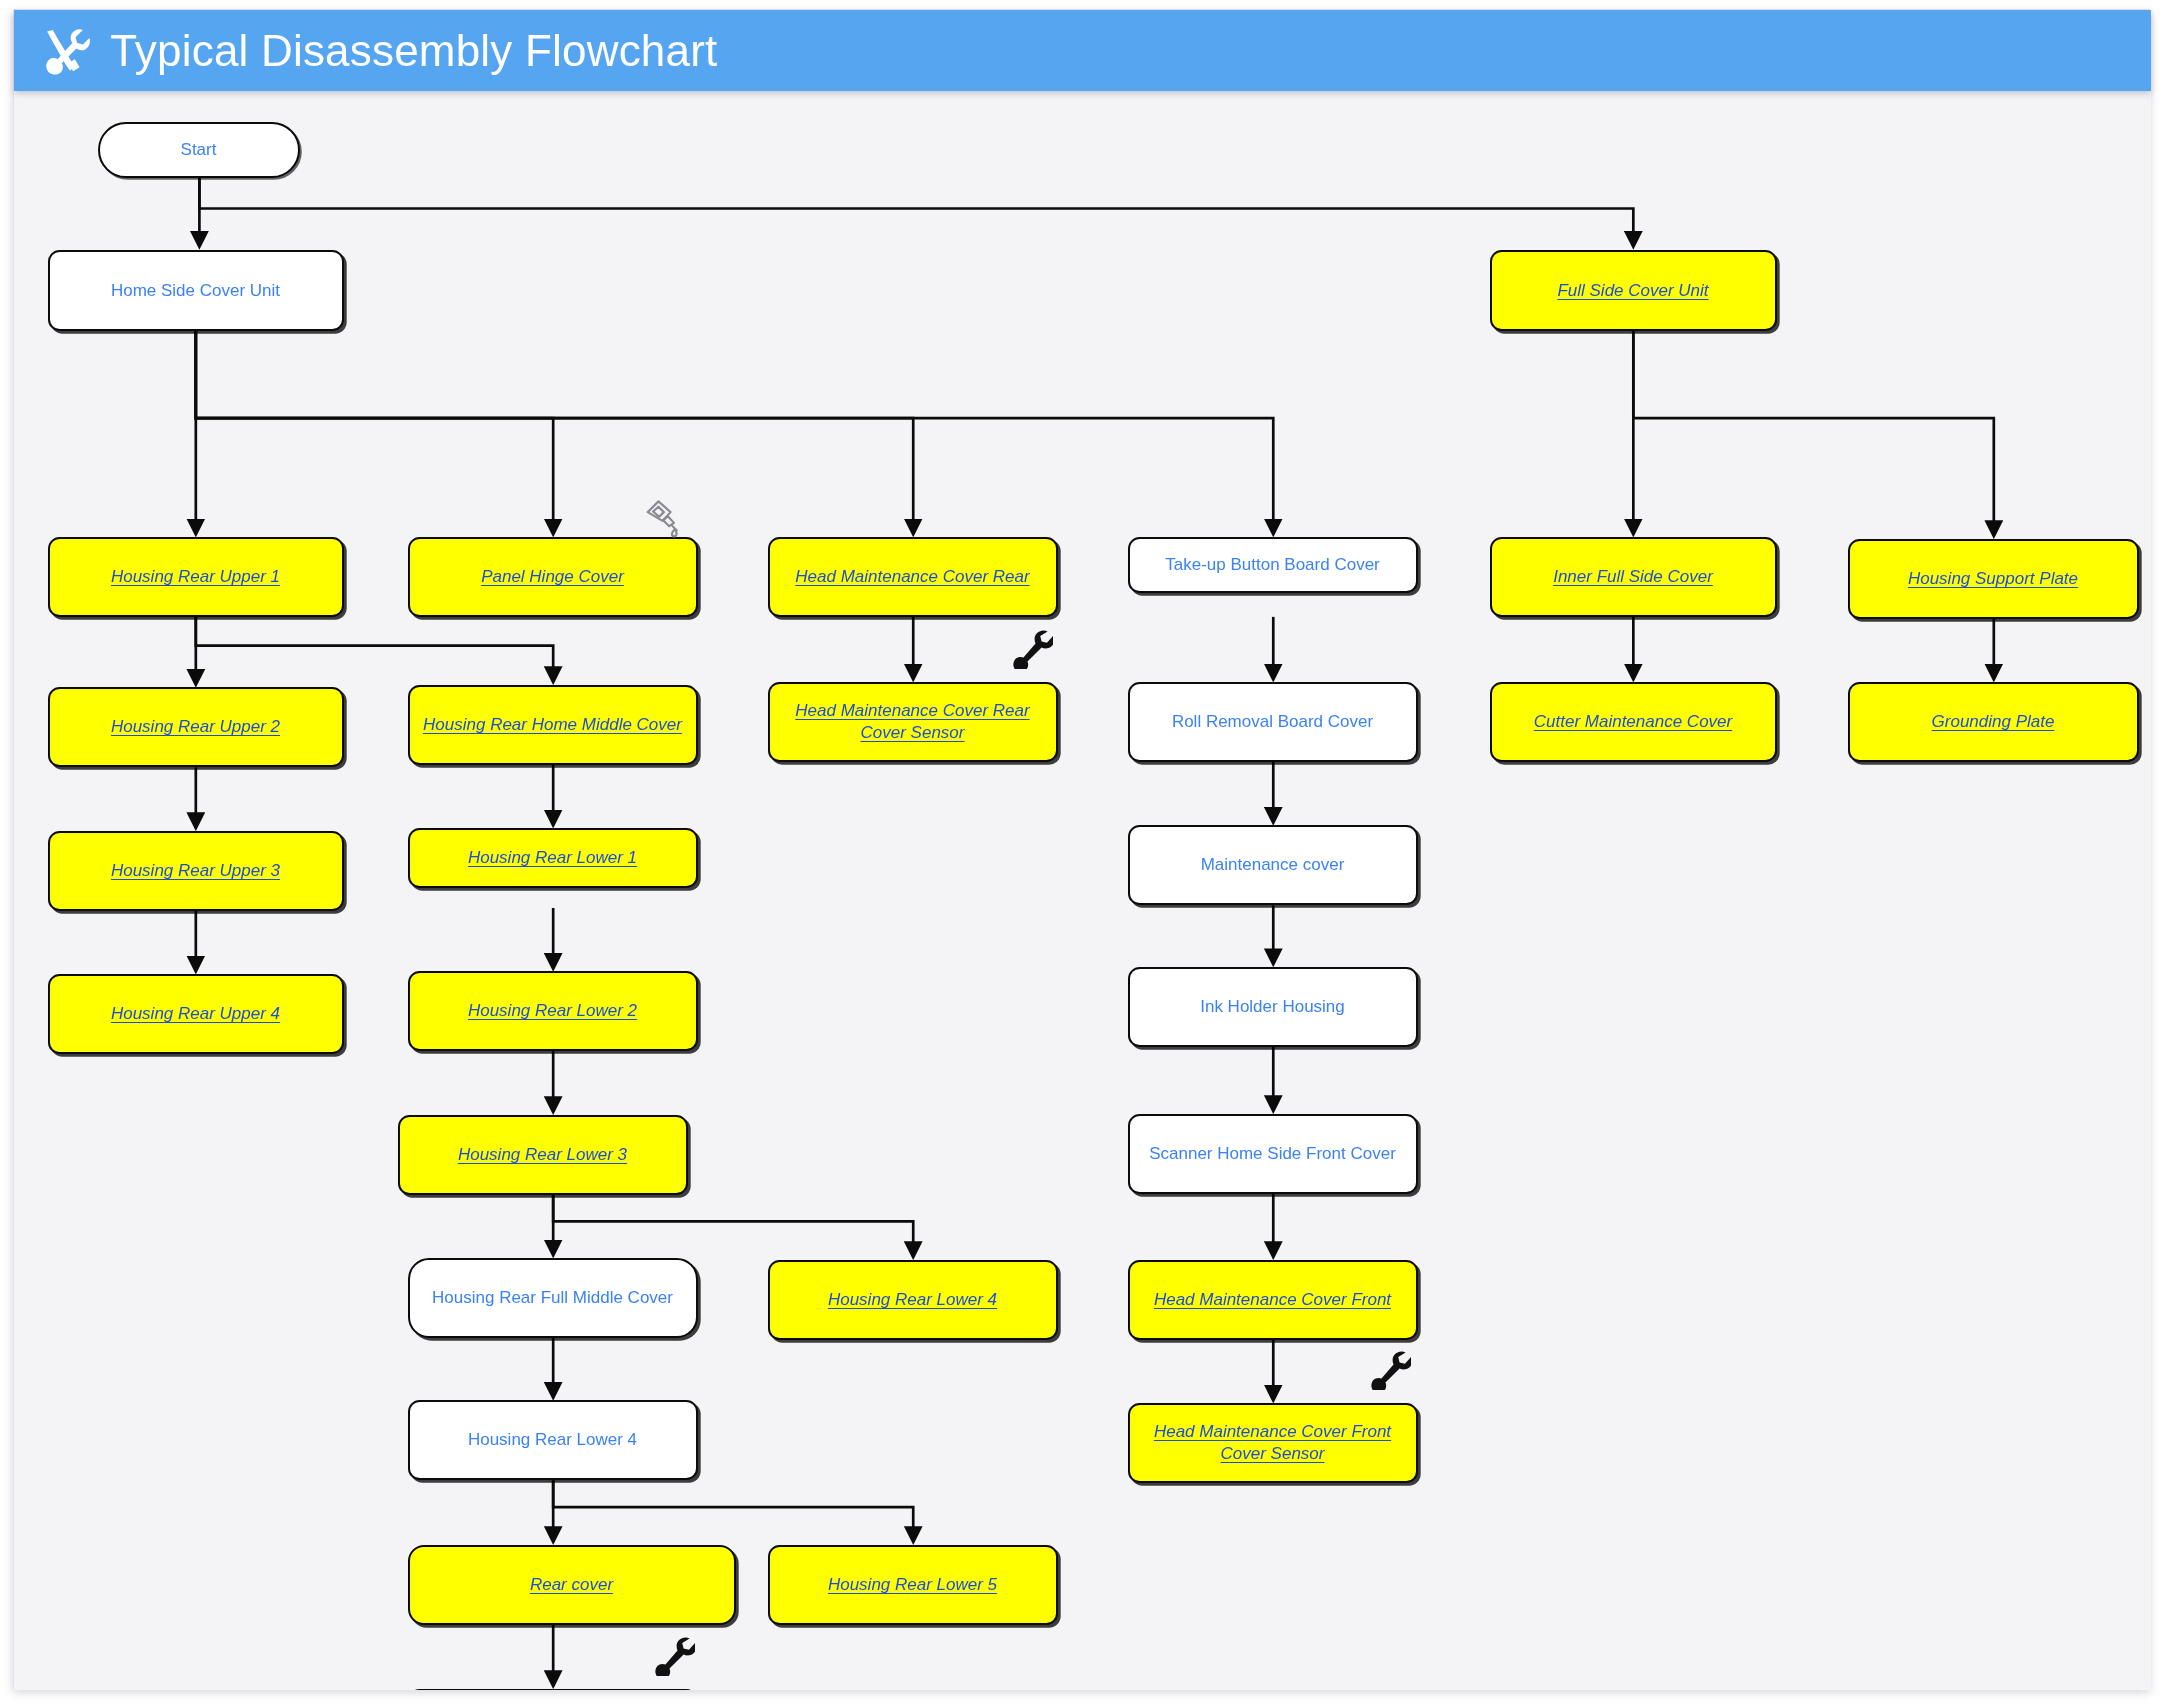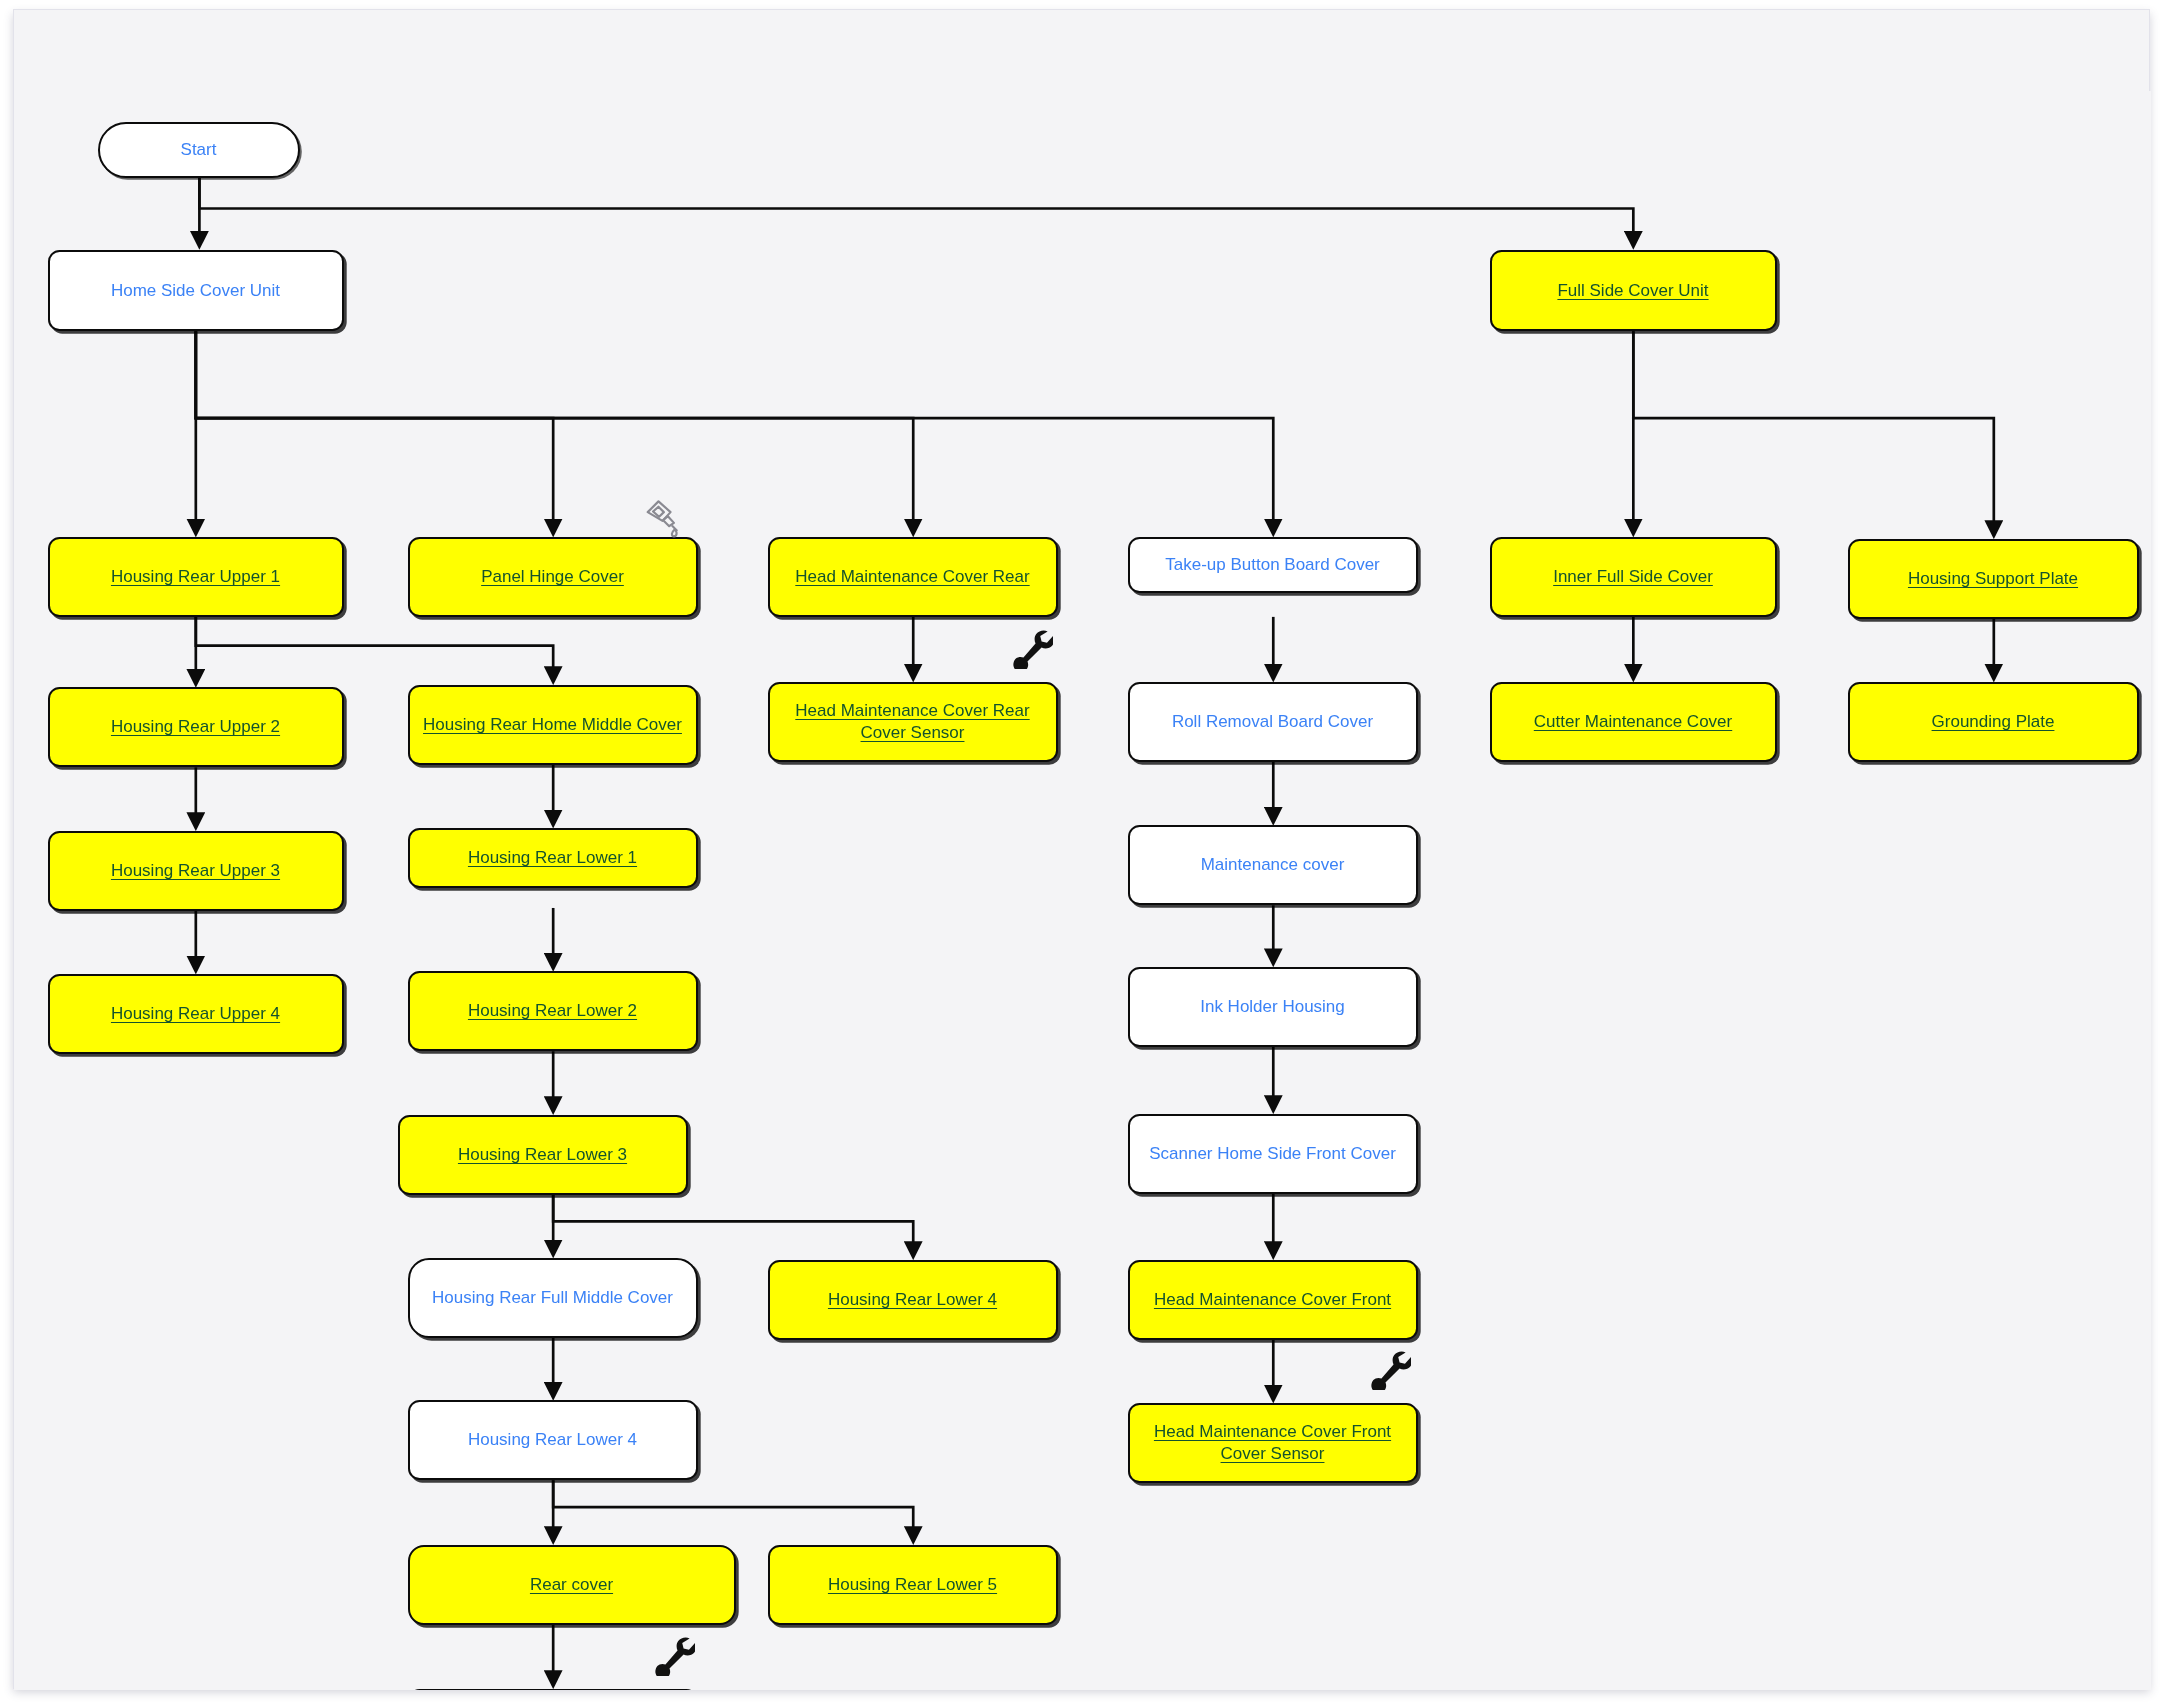--- a/index.html
+++ b/index.html
@@ -48,33 +48,45 @@
     border-radius:11.6px;
     background:#ffffff;
     box-shadow:2.7px 2.7px 0 rgba(0,0,0,.75);
     z-index:2;
   }
   .node .lbl{
     font-size:17px;color:#3b82f6;line-height:1.28;padding:0 9px;
   }
   .node.yellow{background:#ffff00;}
   .node.yellow .lbl{
-    color:#14532d;text-decoration:underline;text-underline-offset:2.7px;
+    color:#1d4ed8;text-decoration:underline;text-underline-offset:2.7px;font-style:italic;
   }
   .node.oval{border-radius:36px;box-shadow:1.8px 1.8px 0 rgba(0,0,0,.6);}
   .toolicon{
     position:absolute;z-index:4;width:43px;height:43px;
     display:block;
   }
 </style>
 </head>
 <body>
 
 <div id="app">
 
+  <div id="titlebar">
+    <svg class="tools-icon" viewBox="0 0 64 64">
+      <g fill="#ffffff">
+
+        <path d="M10 8 L17 6 L23 17 L40 45 L44 52 L38 56 L33 49 L17 21 Z"></path>
+        <path d="M36 47 L44 42 L50 52 L42 57 Z" fill="#ffffff"></path>
+
+        <path d="M54 6 c-5-2-11 0-14 5 -2 4-1 8 1 11 L23 42 c-3-2-8-2-11 1 -4 4-4 11 0 15 4 4 11 4 15 0 3-3 3-8 1-11 L46 29 c3 2 7 3 11 1 5-3 7-9 5-14 l-8 8 -7-2 -2-7 z"></path>
+      </g>
+    </svg>
+    <div class="title-text">Typical Disassembly Flowchart</div>
+  </div>
 
   <div id="canvas">
     <svg id="edges" xmlns="http://www.w3.org/2000/svg" viewBox="0 0 2386 1785" width="2137" height="1599">
       <defs>
         <marker id="arw" viewBox="0 0 10 10" refX="8" refY="5" markerWidth="7" markerHeight="7" orient="auto-start-reverse">
           <path d="M 0 0 L 10 5 L 0 10 z" fill="#0b0b0b"></path>
         </marker>
       </defs>
       <g id="edge-layer" fill="none" stroke="#0b0b0b" stroke-width="3">
           <path d="M 207 97 L 207 173" marker-end="url(#arw)"></path>

